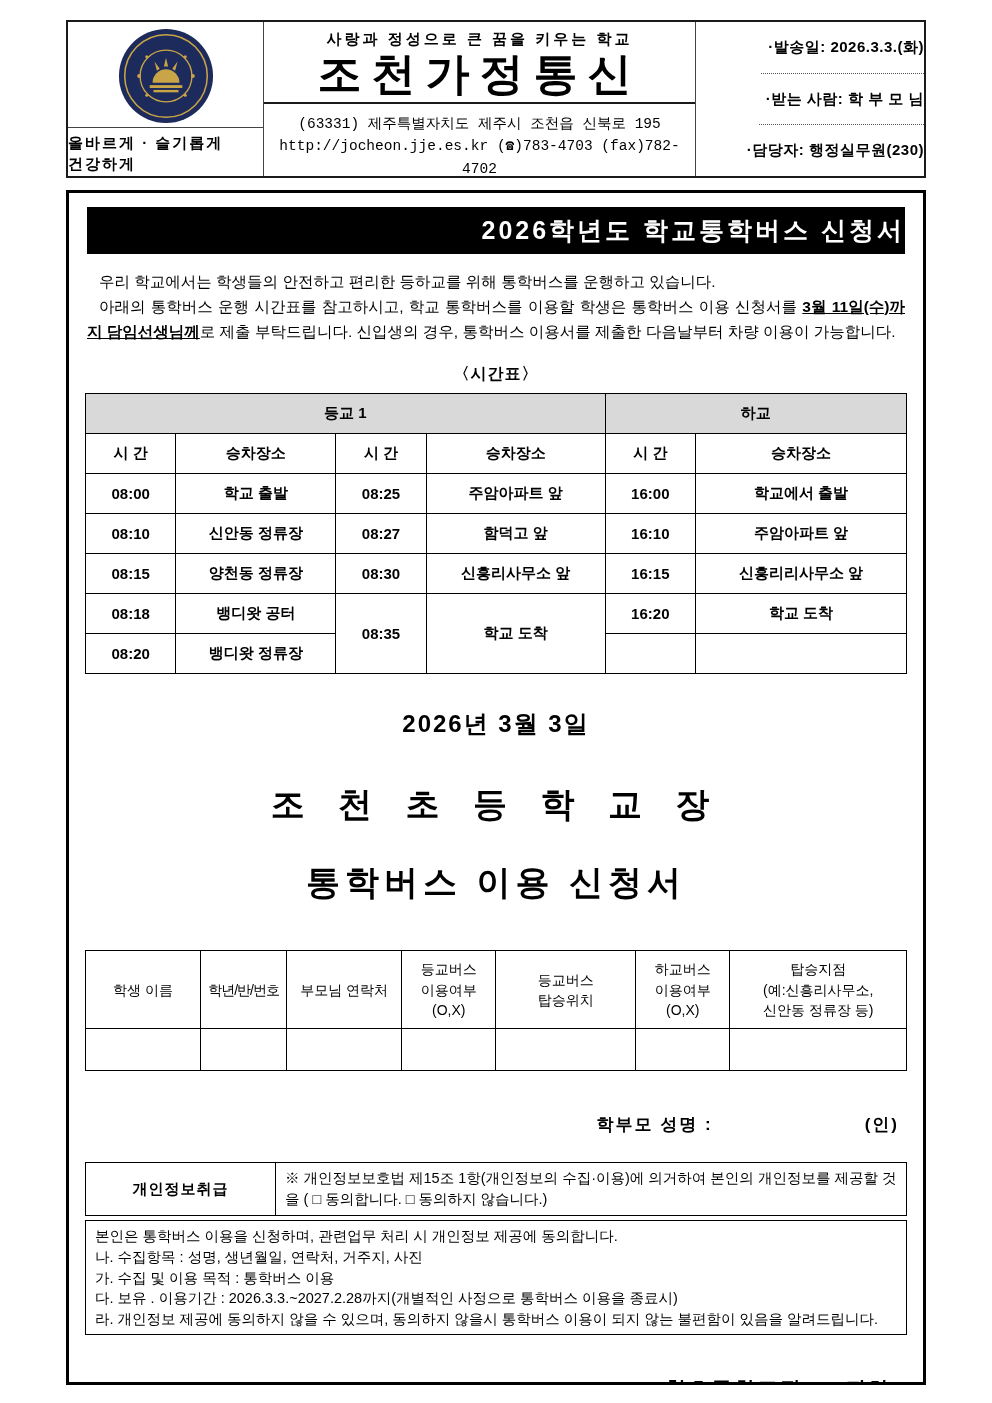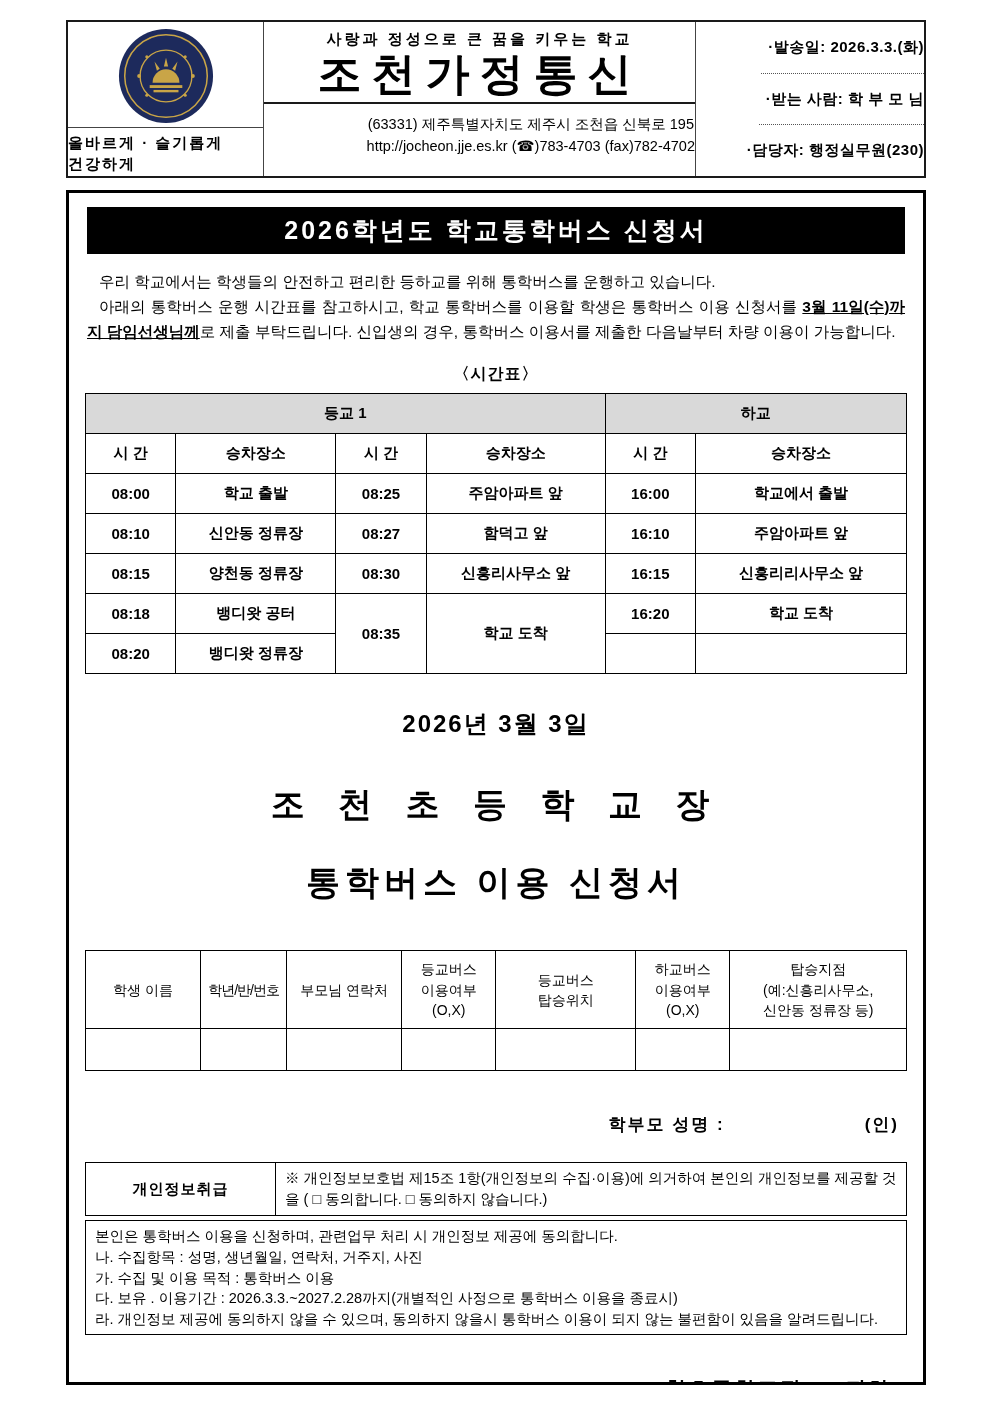--- a/index.html
+++ b/index.html
@@ -10,28 +10,28 @@
   
   .masthead { display: flex; border: 2px solid #1a1a1a; height: 158px; }
   .mast-left { width: 196px; display: flex; flex-direction: column; align-items: center; border-right: 1px solid #444; }
   .logo { margin-top: 6px; line-height: 0; }
   .motto { border-top: 1px solid #444; width: 100%; text-align: left; font-weight: bold;
            font-size: 15px; line-height: 1.4; padding: 4px 0 2px; margin-top: auto; letter-spacing: 2px; }
   .mast-center { flex: 1; display: flex; flex-direction: column; align-items: flex-end; border-right: 1px solid #444; }
   .title-wrap { width: 100%; text-align: center; border-bottom: 2px solid #1a1a1a; padding: 8px 0 2px; }
   .slogan { font-weight: bold; font-size: 15px; letter-spacing: 3px; }
   .newsletter-title { font-weight: bold; font-size: 44px; letter-spacing: 10px; line-height: 1.15; }
-  .addr-block { font-family: Liberation Sans, sans-serif; font-size: 14.5px; text-align: center; margin-top: 9px; line-height: 1.55; }
+  .addr-block { font-family: Liberation Mono, monospace; font-size: 14.5px; text-align: center; margin-top: 9px; line-height: 1.55; }
   .mast-right { width: 228px; display: flex; flex-direction: column; font-weight: bold; font-size: 15px; align-items: flex-end; }
   .info-row { flex: 1; display: flex; align-items: center; padding-left: 7px; border-bottom: 1px dotted #555; letter-spacing: 0.5px; }
   .info-row.last { border-bottom: none; }
 
   
   .doc-body { border: 3px solid #000; margin-top: 12px; padding: 12px 16px 0; height: 1195px; overflow: hidden; }
-  .doc-title { background: #000; color: #fff; font-weight: bold; font-size: 25px; text-align: center;
+  .doc-title { background: #000; color: #fff; font-weight: bold; font-size: 25px; text-align: right;
                letter-spacing: 3px; padding: 7px 0; margin: 2px 2px 16px; }
   .para { font-size: 15.5px; line-height: 1.6; margin: 0 2px; text-indent: 12px; text-align: justify; }
   .bold-underline { font-weight: bold; text-decoration: underline; }
 
   .tt-caption { text-align: center; font-size: 16px; font-weight: bold; margin: 20px 0 8px; letter-spacing: 1px; }
   table { border-collapse: collapse; table-layout: fixed; width: 100%; }
   .timetable { font-size: 15px; }
   .timetable td { border: 1px solid #000; text-align: center; height: 40px; font-weight: bold; }
   .timetable tr.ghead td { background: #d9d9d9; }
 
@@ -39,21 +39,21 @@
   .principal { text-align: center; font-size: 34px; font-weight: bold; letter-spacing: 12px; margin-top: 42px; }
   .form-title{ text-align: center; font-size: 34px; font-weight: bold; letter-spacing: 5px; margin-top: 32px; }
 
   .app-table { margin-top: 44px; font-size: 14px; }
   .app-table td { border: 1px solid #000; text-align: center; }
   .app-table tr.ahead td { height: 78px; white-space: pre-line; line-height: 1.45; vertical-align: middle; }
   .app-table tr.arow td { height: 42px; }
   .squeeze { letter-spacing: -1px; margin-left: 28px; }
 
   .sig-row { display: flex; justify-content: flex-end; align-items: center; margin-top: 42px;
-             font-size: 17px; font-weight: bold; padding-right: 8px; letter-spacing: 2px; }
+             font-size: 17px; font-weight: bold; padding-right: 8px; letter-spacing: 2px; gap: 12px; }
   .sig-row .label { margin-right: 140px; }
 
   .consent-table { margin-top: 26px; font-size: 14.5px; }
   .consent-table td { border: 1px solid #000; }
   .consent-table .c-label { width: 190px; text-align: center; font-weight: bold; font-size: 15px; letter-spacing: 1px; }
   .consent-table .c-text { padding: 5px 9px; line-height: 1.45; }
 
   .details-box { border: 1px solid #000; margin-top: 4px; padding: 5px 9px; font-size: 14.5px; line-height: 1.42; }
 
   .addressee { display: flex; justify-content: flex-end; gap: 42px; margin-top: 40px; padding-right: 16px;

